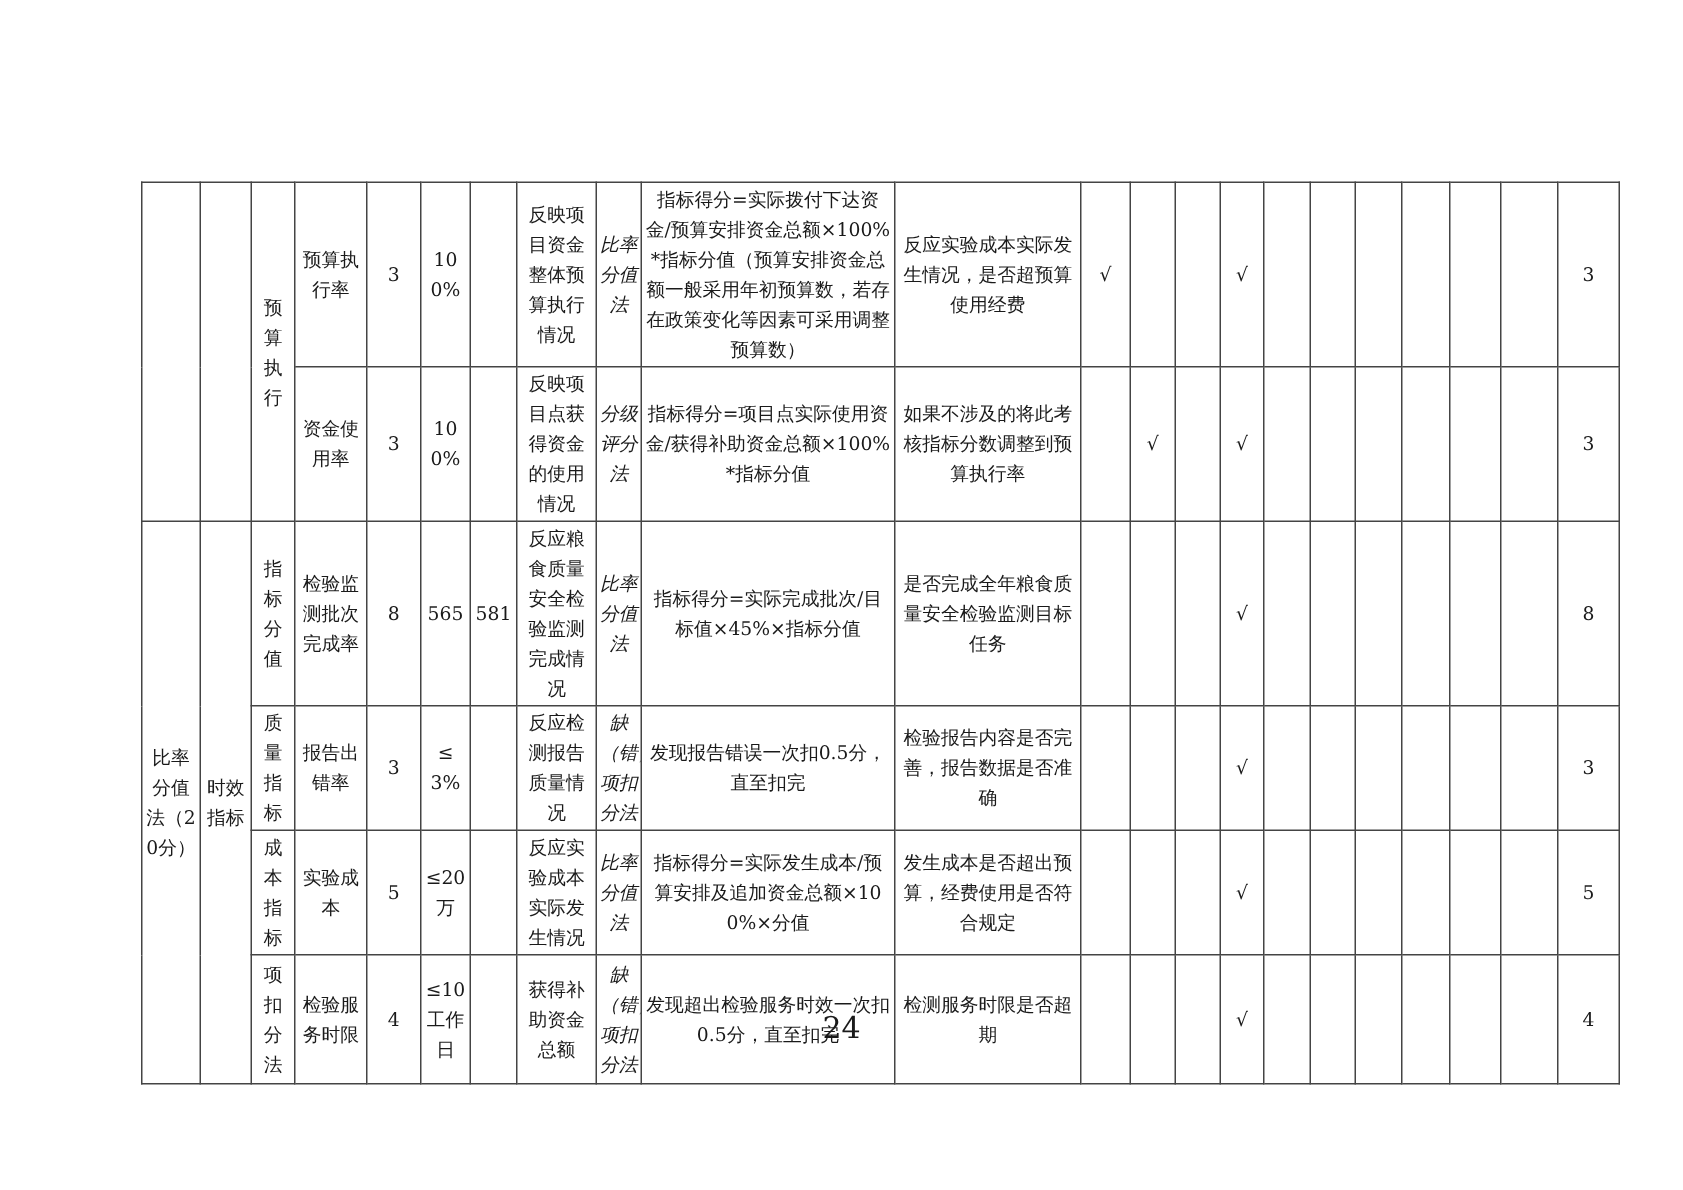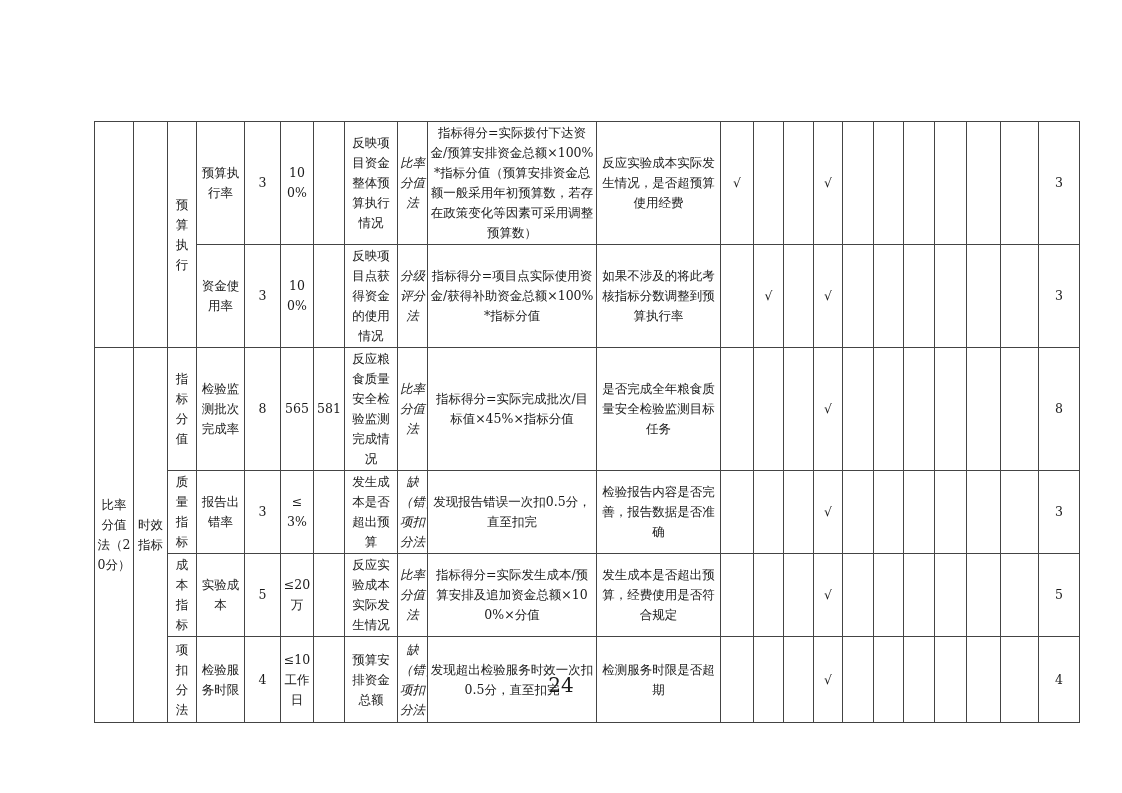--- a/index.html
+++ b/index.html
@@ -151,21 +151,21 @@
         <td></td>
         <td>8</td>
       </tr>
 
       <tr class="r4">
         <td class="bold">质量指标</td>
         <td>报告出错率</td>
         <td>3</td>
         <td>≤3%</td>
         <td></td>
-        <td class="left">发生成本是否超出预算</td>
+        <td class="left">反应检测报告质量情况</td>
         <td class="mth">缺（错）项扣分法</td>
         <td class="frm">发现报告错误一次扣0.5分，直至扣完</td>
         <td class="pts">检验报告内容是否完善，报告数据是否准确</td>
         <td></td>
         <td></td>
         <td></td>
         <td>√</td>
         <td></td>
         <td></td>
         <td></td>
@@ -197,21 +197,21 @@
         <td></td>
         <td>5</td>
       </tr>
 
       <tr class="r6">
         <td class="bold">项扣分法</td>
         <td>检验服务时限</td>
         <td>4</td>
         <td>≤10工作日</td>
         <td></td>
-        <td class="left">预算安排资金总额</td>
+        <td class="left">获得补助资金总额</td>
         <td class="mth">缺（错）项扣分法</td>
         <td class="frm">发现超出检验服务时效一次扣0.5分，直至扣完</td>
         <td class="pts">检测服务时限是否超期</td>
         <td></td>
         <td></td>
         <td></td>
         <td>√</td>
         <td></td>
         <td></td>
         <td></td>

